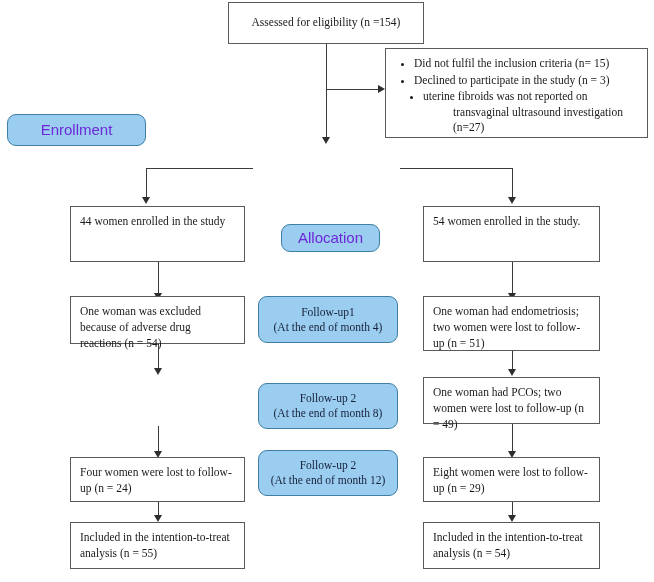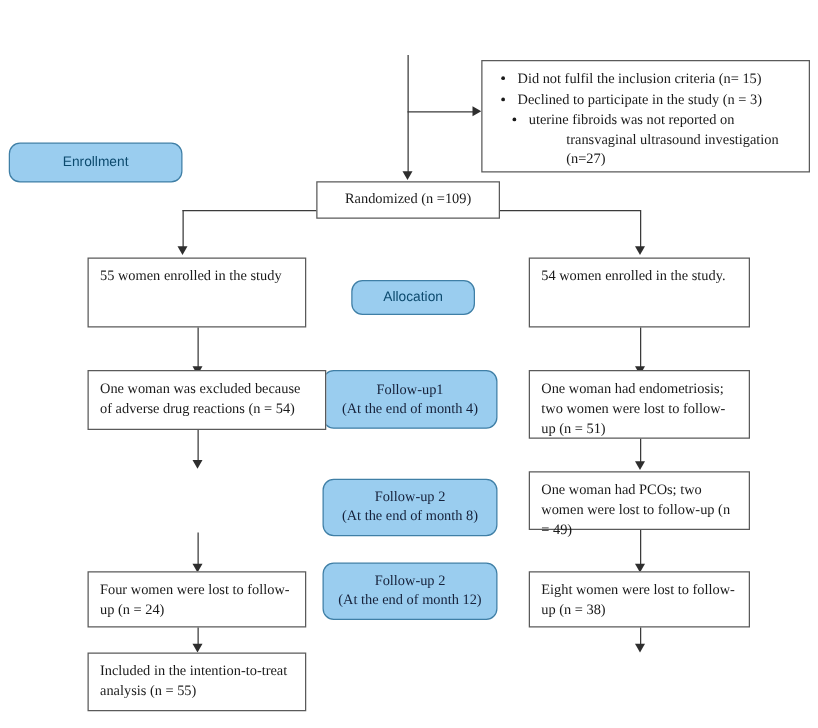--- a/index.html
+++ b/index.html
@@ -33,21 +33,21 @@
   .badge{
     position:absolute;
     box-sizing:border-box;
     background:#9acdef;
     border:1px solid #3f7fa6;
     border-radius:9px;
     display:flex;align-items:center;justify-content:center;
     text-align:center;
     line-height:1.3;
   }
-  .badge.blue-text{color:#0c4a6e;font-size:11px;font-family:"Liberation Sans", sans-serif;}
+  .badge.blue-text{color:#6d28d9;font-size:15px;font-family:"Liberation Sans", sans-serif;}
   .badge.dark-text{color:#16213a;font-size:11.5px;}
 
   .ln{position:absolute;background:#3b3b3b;}
   .vl{width:1px;}
   .hl{height:1px;}
   .arrow-d{
     position:absolute;width:0;height:0;
     border-left:4.5px solid transparent;
     border-right:4.5px solid transparent;
     border-top:7px solid #2e2e2e;
@@ -57,20 +57,23 @@
     border-top:4.5px solid transparent;
     border-bottom:4.5px solid transparent;
     border-left:7px solid #2e2e2e;
   }
 </style>
 </head>
 <body>
 
 <div id="diagram">
 
+  <div class="box center-txt" style="left:228px;top:2px;width:196px;height:42px;">
+    <span>Assessed for eligibility (n =154)</span>
+  </div>
 
   <div class="ln vl" style="left:326px;top:44px;height:94px;"></div>
   <div class="arrow-d" style="left:321.5px;top:137px;"></div>
 
   <div class="ln hl" style="left:326px;top:89px;width:56px;"></div>
   <div class="arrow-r" style="left:378px;top:84.5px;"></div>
 
   <div class="box" style="left:385px;top:48px;width:263px;height:90px;">
     <ul class="excl">
       <li>Did not fulfil the inclusion criteria (n= 15)</li>
@@ -79,55 +82,52 @@
         <span>uterine fibroids was not reported on</span>
         <span class="sub-ind">transvaginal ultrasound investigation (n=27)</span>
       </li>
     </ul>
   </div>
 
   <div class="badge blue-text" style="left:7px;top:114px;width:139px;height:32px;">
     <span>Enrollment</span>
   </div>
 
-  <div class="box center-txt" style="left:253px;top:145px;width:147px;height:30px;">
-    <span>Randomized (n =109)</span>
-  </div>
 
   <div class="ln hl" style="left:146px;top:168px;width:107px;"></div>
   <div class="ln hl" style="left:400px;top:168px;width:112px;"></div>
   <div class="ln vl" style="left:146px;top:168px;height:31px;"></div>
   <div class="ln vl" style="left:512px;top:168px;height:31px;"></div>
   <div class="arrow-d" style="left:141.5px;top:197px;"></div>
   <div class="arrow-d" style="left:507.5px;top:197px;"></div>
 
   <div class="badge blue-text" style="left:281px;top:224px;width:99px;height:28px;">
     <span>Allocation</span>
   </div>
 
   <div class="box" style="left:70px;top:206px;width:175px;height:56px;">
-    <span>55 women enrolled in the study</span>
+    <span>44 women enrolled in the study</span>
   </div>
   <div class="box" style="left:423px;top:206px;width:177px;height:56px;">
     <span>54 women enrolled in the study.</span>
   </div>
 
   <div class="ln vl" style="left:158px;top:262px;height:33px;"></div>
   <div class="arrow-d" style="left:153.5px;top:293px;"></div>
   <div class="ln vl" style="left:512px;top:262px;height:33px;"></div>
   <div class="arrow-d" style="left:507.5px;top:293px;"></div>
 
   <div class="badge dark-text" style="left:258px;top:296px;width:140px;height:47px;">
     <div>
       <div>Follow-up1</div>
       <div>(At the end of month 4)</div>
     </div>
   </div>
 
-  <div class="box" style="left:70px;top:296px;width:191px;height:48px;">
+  <div class="box" style="left:70px;top:296px;width:175px;height:48px;">
     <span>One woman was excluded because of adverse drug reactions (n = 54)</span>
   </div>
   <div class="box" style="left:423px;top:296px;width:177px;height:55px;">
     <span>One woman had endometriosis; two women were lost to follow-up (n = 51)</span>
   </div>
 
   <div class="ln vl" style="left:158px;top:344px;height:26px;"></div>
   <div class="arrow-d" style="left:153.5px;top:368px;"></div>
   <div class="ln vl" style="left:512px;top:351px;height:20px;"></div>
   <div class="arrow-d" style="left:507.5px;top:369px;"></div>
@@ -152,25 +152,28 @@
     <div>
       <div>Follow-up 2</div>
       <div>(At the end of month 12)</div>
     </div>
   </div>
 
   <div class="box" style="left:70px;top:457px;width:175px;height:45px;">
     <span>Four women were lost to follow-up (n = 24)</span>
   </div>
   <div class="box" style="left:423px;top:457px;width:177px;height:45px;">
-    <span>Eight women were lost to follow-up (n = 38)</span>
+    <span>Eight women were lost to follow-up (n = 29)</span>
   </div>
 
   <div class="ln vl" style="left:158px;top:502px;height:16px;"></div>
   <div class="arrow-d" style="left:153.5px;top:515px;"></div>
   <div class="ln vl" style="left:512px;top:502px;height:16px;"></div>
   <div class="arrow-d" style="left:507.5px;top:515px;"></div>
 
   <div class="box" style="left:70px;top:522px;width:175px;height:47px;">
     <span>Included in the intention-to-treat analysis (n = 55)</span>
   </div>
+  <div class="box" style="left:423px;top:522px;width:177px;height:47px;">
+    <span>Included in the intention-to-treat analysis (n = 54)</span>
+  </div>
 
 </div>
 
 </body></html>

